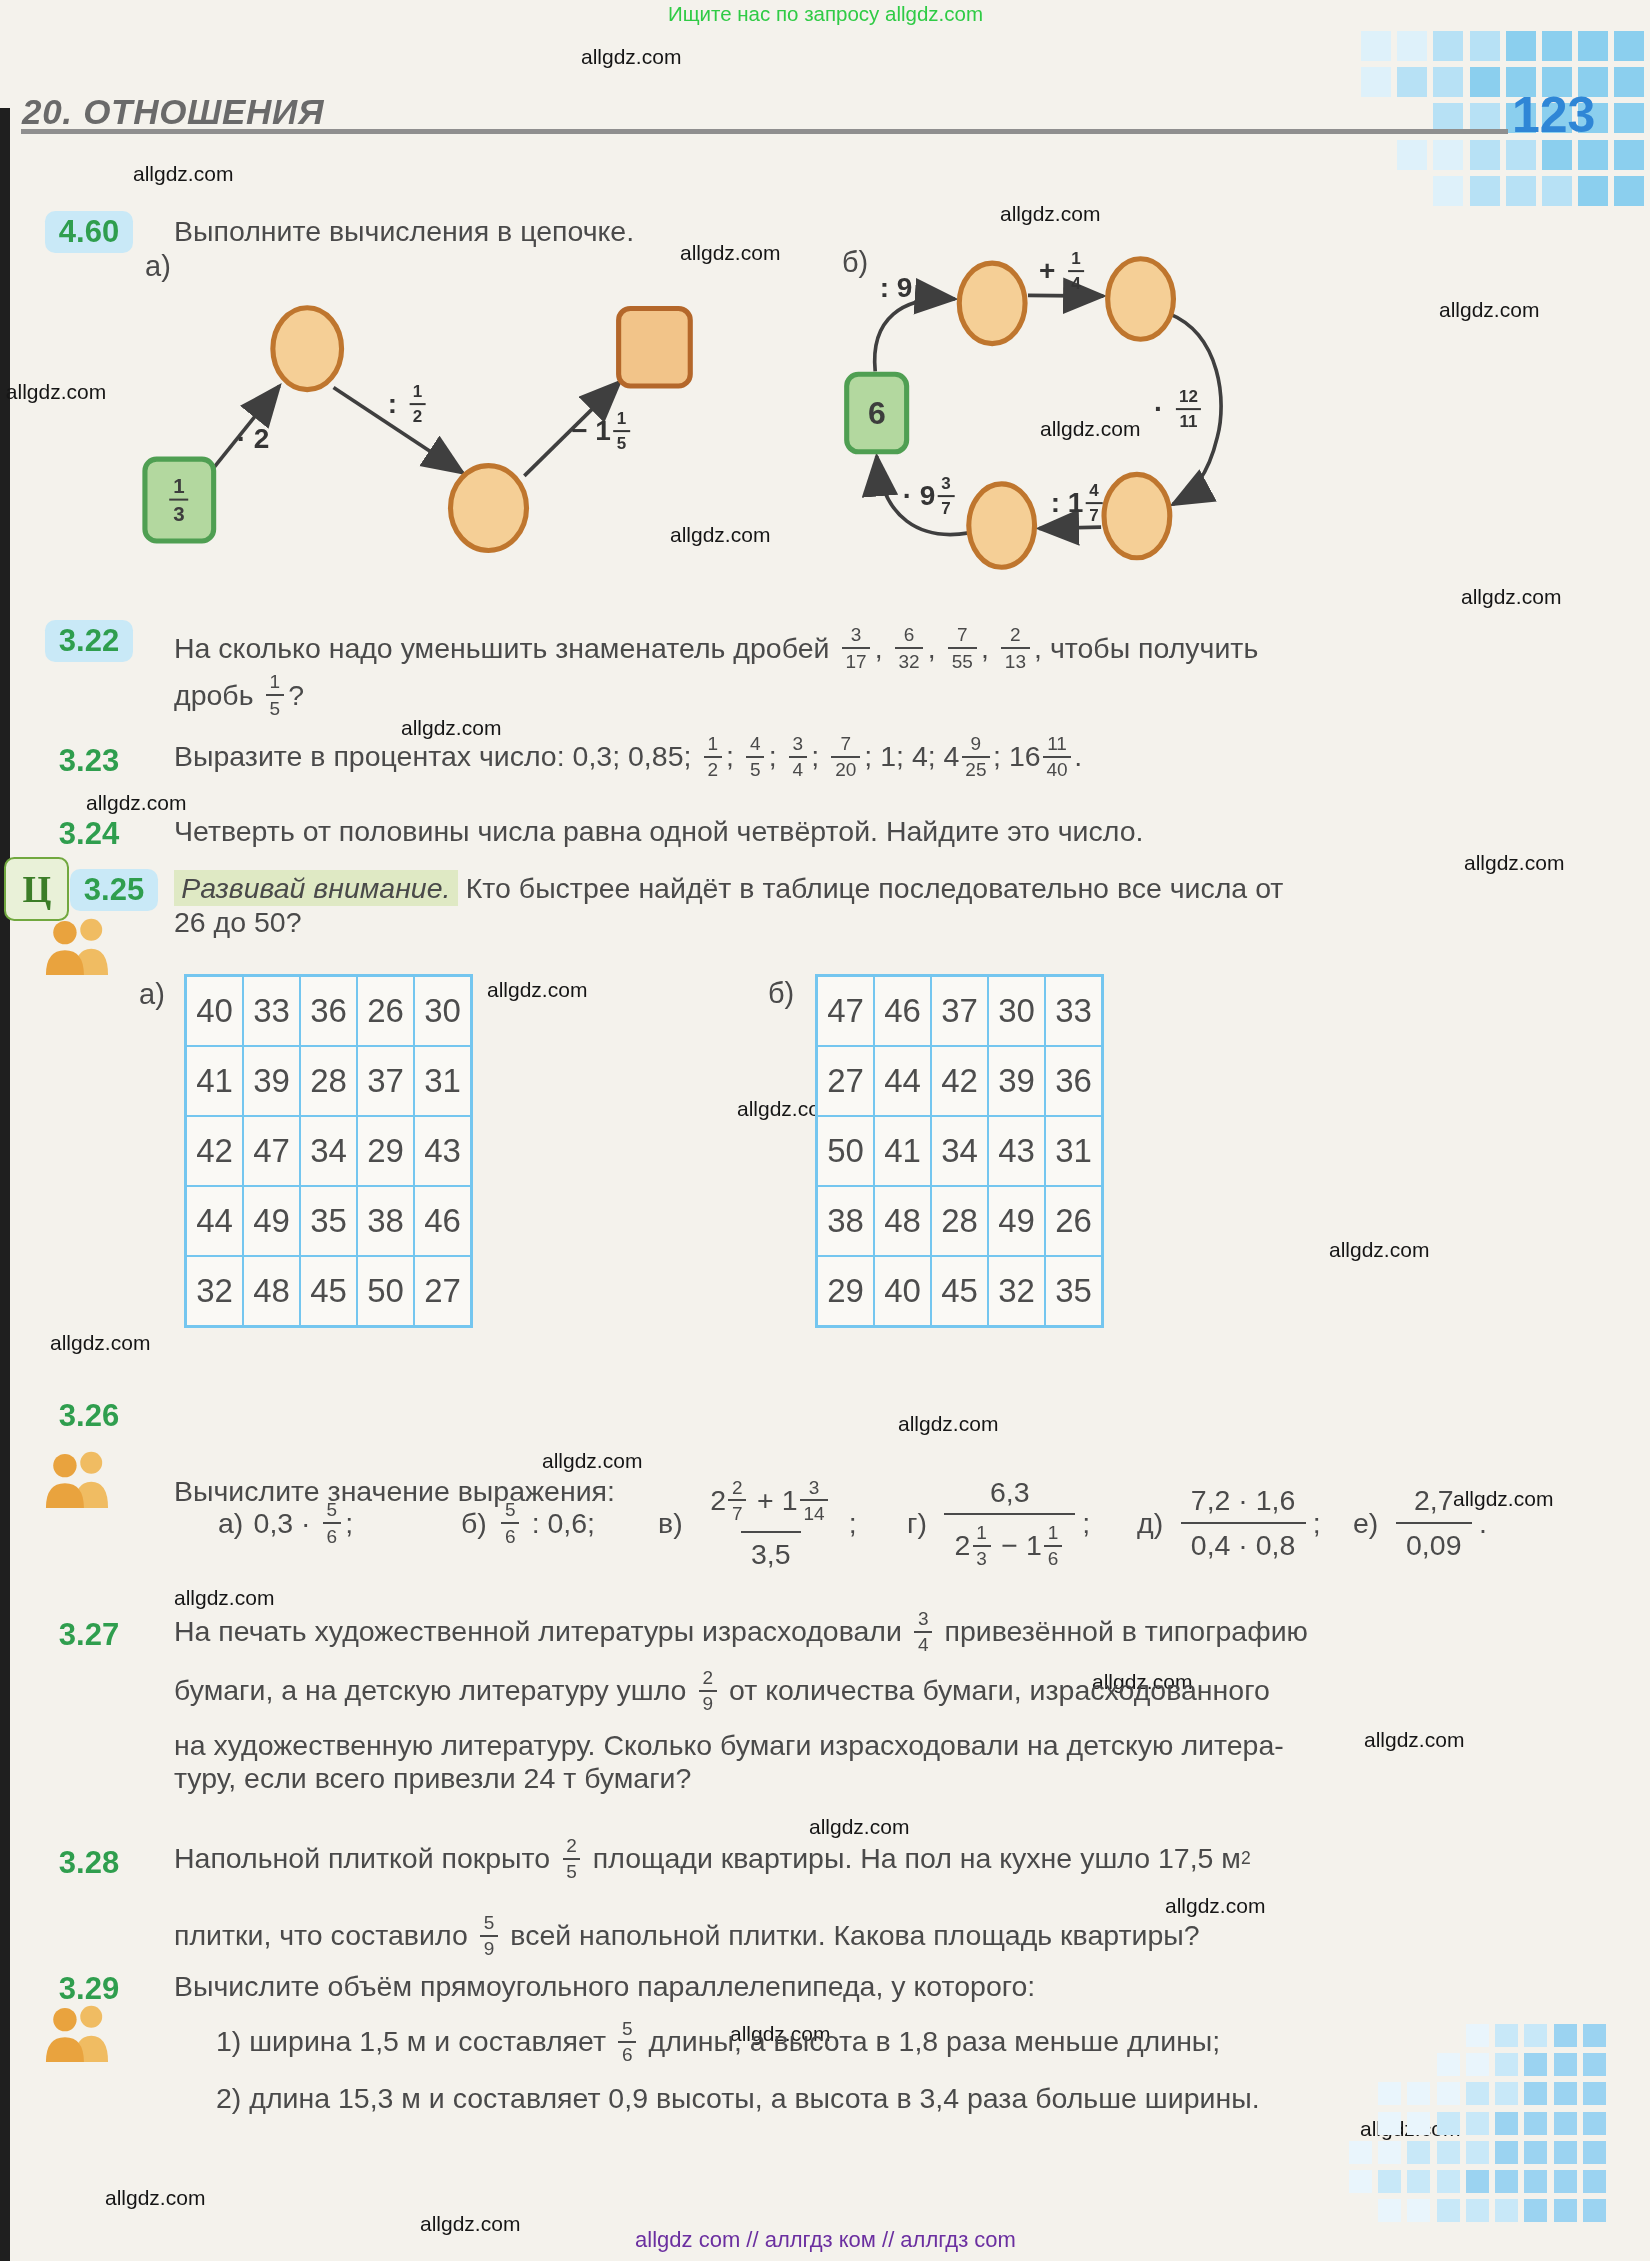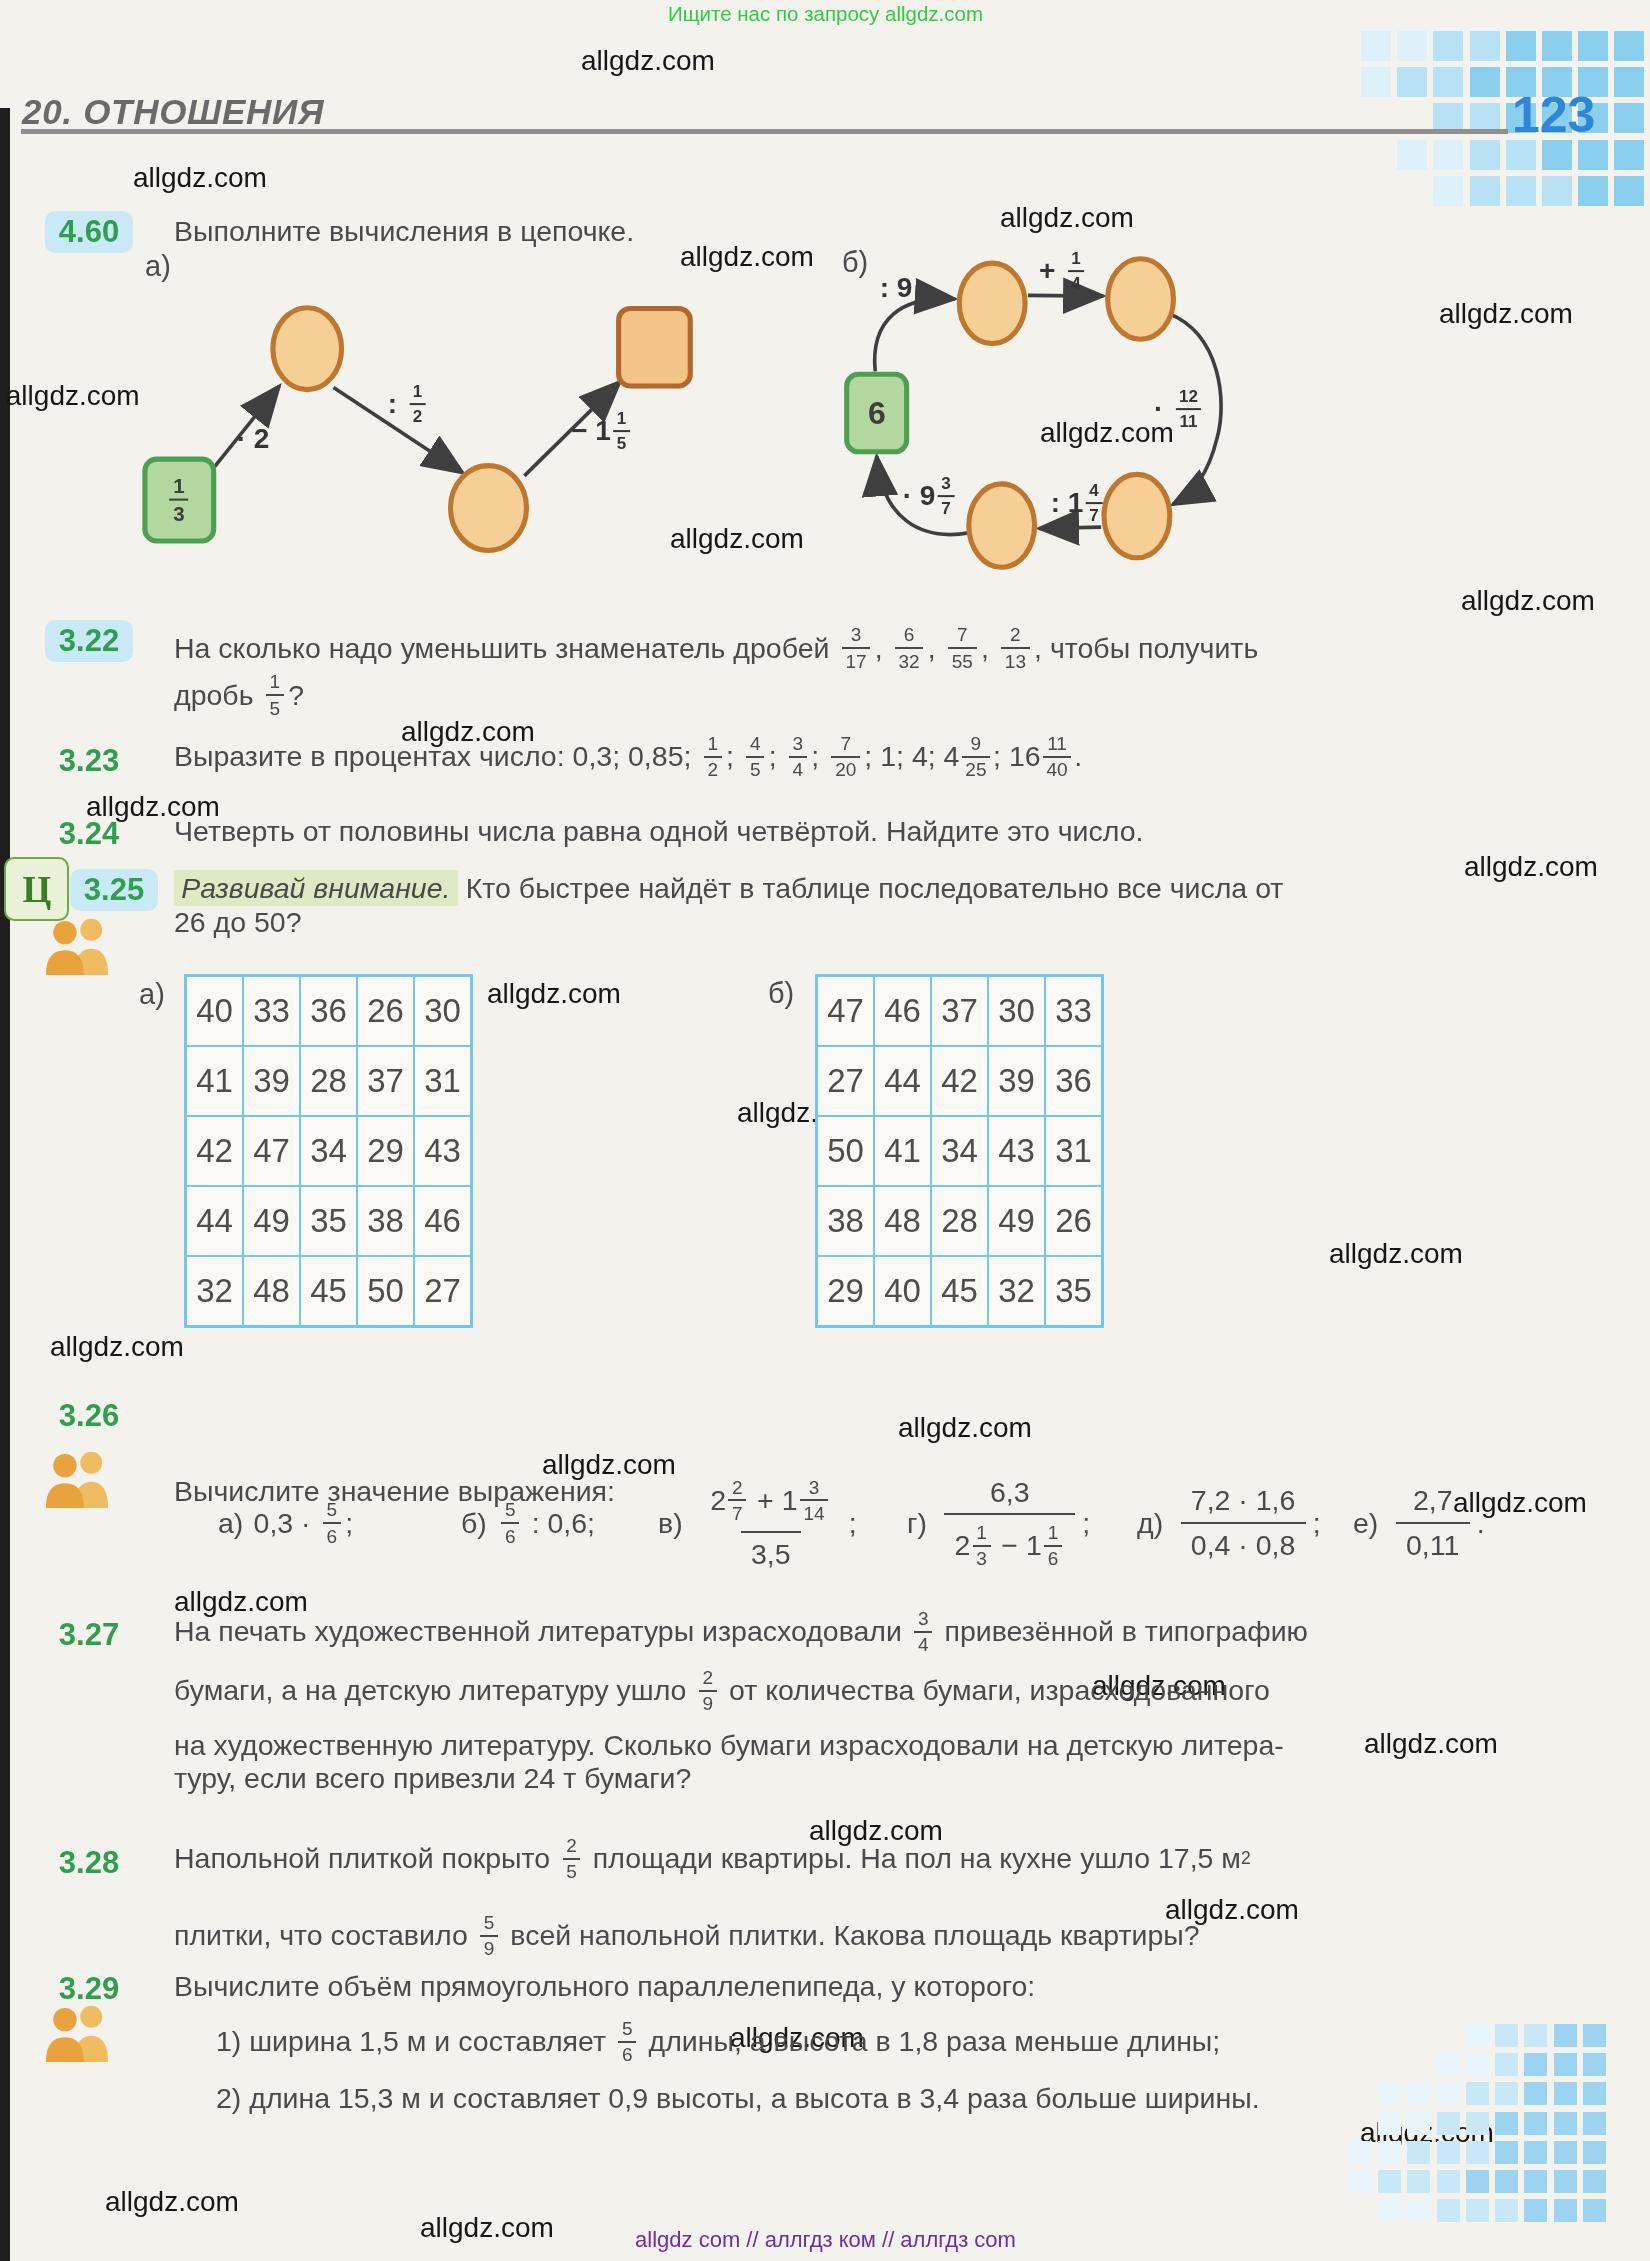--- a/index.html
+++ b/index.html
@@ -1,20 +1,20 @@
 <!DOCTYPE html>
 <html style="font-size:11.7px"><head>
 <meta charset="utf-8">
 <style>
   html,body{margin:0;padding:0;}
   body{width:1651px;height:2261px;background:#ffffff;font-family:"Liberation Sans",sans-serif;}
   .page{position:relative;width:1651px;height:2261px;background:#f4f2ec;overflow:hidden;}
   .left-edge{position:absolute;left:0;top:108px;width:10.2px;height:2153px;background:#1f1f1f;}
   .banner{position:absolute;top:1.5px;left:0;width:100%;text-align:center;font-size:20.5px;color:#2fcb45;}
-  .wm{position:absolute;font-size:28px;color:#161616;white-space:nowrap;}
+  .wm{position:absolute;font-size:21px;color:#161616;white-space:nowrap;}
   .section-title{position:absolute;left:22px;top:92px;font-size:35px;font-weight:bold;font-style:italic;color:#6a6a6a;letter-spacing:0.7px;}
   .header-rule{position:absolute;left:20.5px;top:129px;width:1487px;height:5.1px;background:#8f8f8f;}
   .page-number{position:absolute;left:1512px;top:86px;font-size:50px;font-weight:bold;color:#2f86d6;}
   .mosaic{position:absolute;left:0;top:0;}
   .mosaic .sq{position:absolute;}
   .badge{position:absolute;left:45px;width:88px;height:42px;display:flex;align-items:center;justify-content:center;font-size:31px;font-weight:bold;color:#2f9e4e;}
   .badge.hl{background:#c9e9f7;border-radius:10.2px;}
   .line{position:absolute;left:174px;display:flex;align-items:center;font-size:28.5px;color:#4a4a4a;white-space:pre;}
   .hl-box{background:#dfe9c4;font-style:italic;padding:1.5px 7.3px;}
   .frac{display:inline-flex;flex-direction:column;align-items:center;vertical-align:middle;margin:0 4.4px;line-height:1;color:inherit;}
@@ -254,21 +254,21 @@
         <circle cx="70" cy="16" r="15" fill="#f0bc62"></circle>
         <path d="M47 78 Q47 42 70 42 Q93 42 93 78 Z" fill="#f0bc62"></path>
         <circle cx="34" cy="20" r="16" fill="#e9a33e"></circle>
         <path d="M8 78 Q8 44 34 44 Q60 44 60 78 Z" fill="#e9a33e"></path>
       </svg></div>
   <div class="expr" style="left:218px"><span class="ilabel">а)</span>0,3 · <span class="frac"><span class="fn">5</span><span class="fd">6</span></span>;</div>
   <div class="expr" style="left:461px"><span class="ilabel">б)</span><span class="frac"><span class="fn">5</span><span class="fd">6</span></span> : 0,6;</div>
   <div class="expr" style="left:658px"><span class="ilabel">в)</span><span class="bigfrac"><span class="bnum"><span class="mixed"><span class="int">2</span><span class="frac"><span class="fn">2</span><span class="fd">7</span></span></span> + <span class="mixed"><span class="int">1</span><span class="frac"><span class="fn">3</span><span class="fd">14</span></span></span></span><span class="bden">3,5</span></span>;</div>
   <div class="expr" style="left:907px"><span class="ilabel">г)</span><span class="bigfrac"><span class="bnum">6,3</span><span class="bden"><span class="mixed"><span class="int">2</span><span class="frac"><span class="fn">1</span><span class="fd">3</span></span></span> − <span class="mixed"><span class="int">1</span><span class="frac"><span class="fn">1</span><span class="fd">6</span></span></span></span></span>;</div>
   <div class="expr" style="left:1137px"><span class="ilabel">д)</span><span class="bigfrac"><span class="bnum">7,2 · 1,6</span><span class="bden">0,4 · 0,8</span></span>;</div>
-  <div class="expr" style="left:1353px"><span class="ilabel">е)</span><span class="bigfrac"><span class="bnum">2,7</span><span class="bden">0,11</span></span>.</div>
+  <div class="expr" style="left:1353px"><span class="ilabel">е)</span><span class="bigfrac"><span class="bnum">2,7</span><span class="bden">0,09</span></span>.</div>
 
   <span class="badge" style="top:1614px">3.27</span>
   <div class="line" style="top:1597px;height:69px">На печать художественной литературы израсходовали <span class="frac"><span class="fn">3</span><span class="fd">4</span></span> привезённой в типографию</div>
   <div class="line" style="top:1656px;height:69px">бумаги, а на детскую литературу ушло <span class="frac"><span class="fn">2</span><span class="fd">9</span></span> от количества бумаги, израсходованного</div>
   <div class="line" style="top:1727px;height:37px">на художественную литературу. Сколько бумаги израсходовали на детскую литера-</div>
   <div class="line" style="top:1760px;height:37px">туру, если всего привезли 24 т бумаги?</div>
 
   <span class="badge" style="top:1842px">3.28</span>
   <div class="line" style="top:1824px;height:69px">Напольной плиткой покрыто <span class="frac"><span class="fn">2</span><span class="fd">5</span></span> площади квартиры. На пол на кухне ушло 17,5 м<span class="sup">2</span></div>
   <div class="line" style="top:1901px;height:69px">плитки, что составило <span class="frac"><span class="fn">5</span><span class="fd">9</span></span> всей напольной плитки. Какова площадь квартиры?</div>

